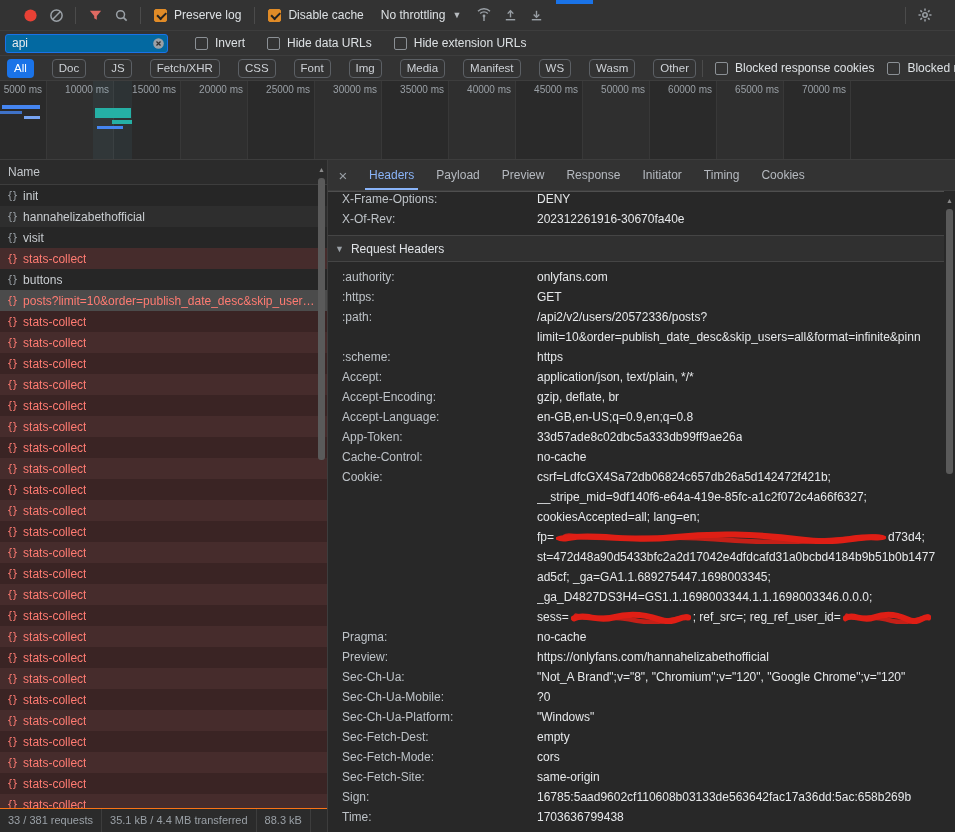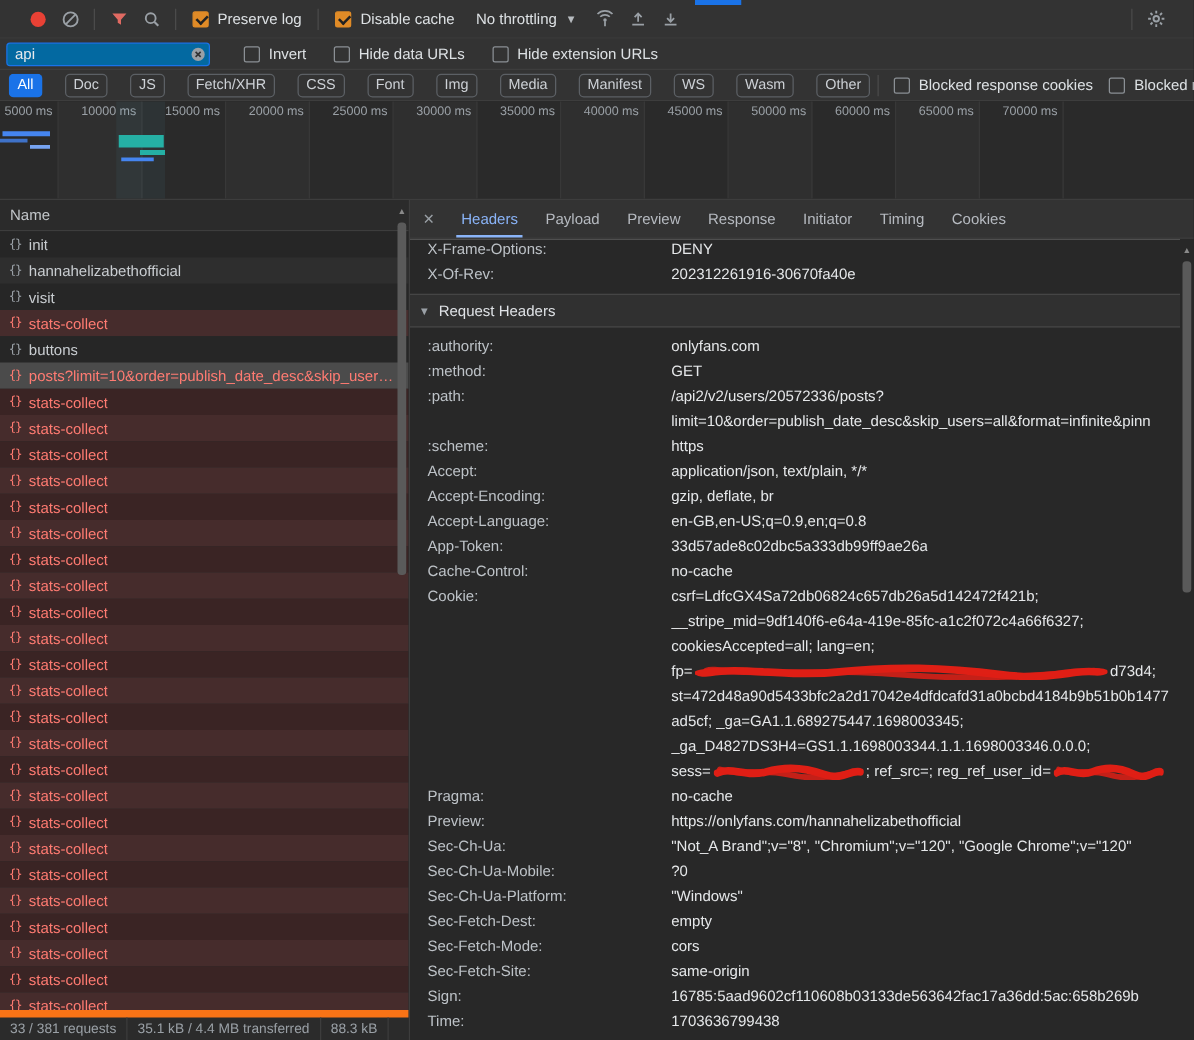--- a/index.html
+++ b/index.html
@@ -66,21 +66,21 @@
   .req-icon{font-family:"DejaVu Sans Mono",monospace;font-size:10px;letter-spacing:-1px;
     margin-right:6px;color:#9aa0a6;flex:none;}
   .req-row.error .req-icon{color:inherit;}
   .req-name{overflow:hidden;text-overflow:ellipsis;}
   .list-scrollbar{position:absolute;right:0;top:2px;bottom:26px;width:11px;display:flex;
     flex-direction:column;align-items:center;cursor:pointer;}
   .scroll-arrow{font-size:7px;color:#8a8a8a;line-height:10px;margin-top:3px;}
   .scroll-thumb{width:7px;background:#5a5a5a;border-radius:3px;margin-top:3px;}
   .list-scrollbar .scroll-thumb{height:282px;}
   .status-bar{position:absolute;left:0;bottom:0;width:100%;height:24px;box-sizing:border-box;
-    background:#2b2b2b;border-top:6px solid #f97316;display:flex;align-items:center;
+    background:#2b2b2b;border-top:1px solid #f97316;display:flex;align-items:center;
     font-size:11px;color:#9aa0a6;overflow:hidden;}
   .sb-item{padding:0 8px;border-right:1px solid #3d3d3d;line-height:23px;white-space:nowrap;}
   
   .details-panel{position:absolute;left:327px;right:0;top:160px;bottom:0;background:#282828;
     border-left:1px solid #3d3d3d;box-sizing:border-box;}
   .tabs-row{height:31px;box-sizing:border-box;background:#333333;border-bottom:1px solid #3d3d3d;
     display:flex;align-items:stretch;}
   .close-x{width:30px;display:flex;align-items:center;justify-content:center;color:#9aa0a6;
     font-size:15px;cursor:pointer;}
   .tabs{display:flex;align-items:stretch;}
@@ -456,21 +456,21 @@
       <span>Request Headers</span>
     </div>
 
     <div>
 
     <div class="hdr-row">
           <span class="hdr-name">:authority:</span>
           <span class="hdr-value">onlyfans.com</span>
         </div>
         <div class="hdr-row">
-          <span class="hdr-name">:method:</span>
+          <span class="hdr-name">:https:</span>
           <span class="hdr-value">GET</span>
         </div>
       </div>
 
     <div class="hdr-row">
       <span class="hdr-name">:path:</span>
       <div class="hdr-value-block">
         <div class="vline">/api2/v2/users/20572336/posts?</div>
         <div class="vline">limit=10&amp;order=publish_date_desc&amp;skip_users=all&amp;format=infinite&amp;pinn</div>
       </div>

